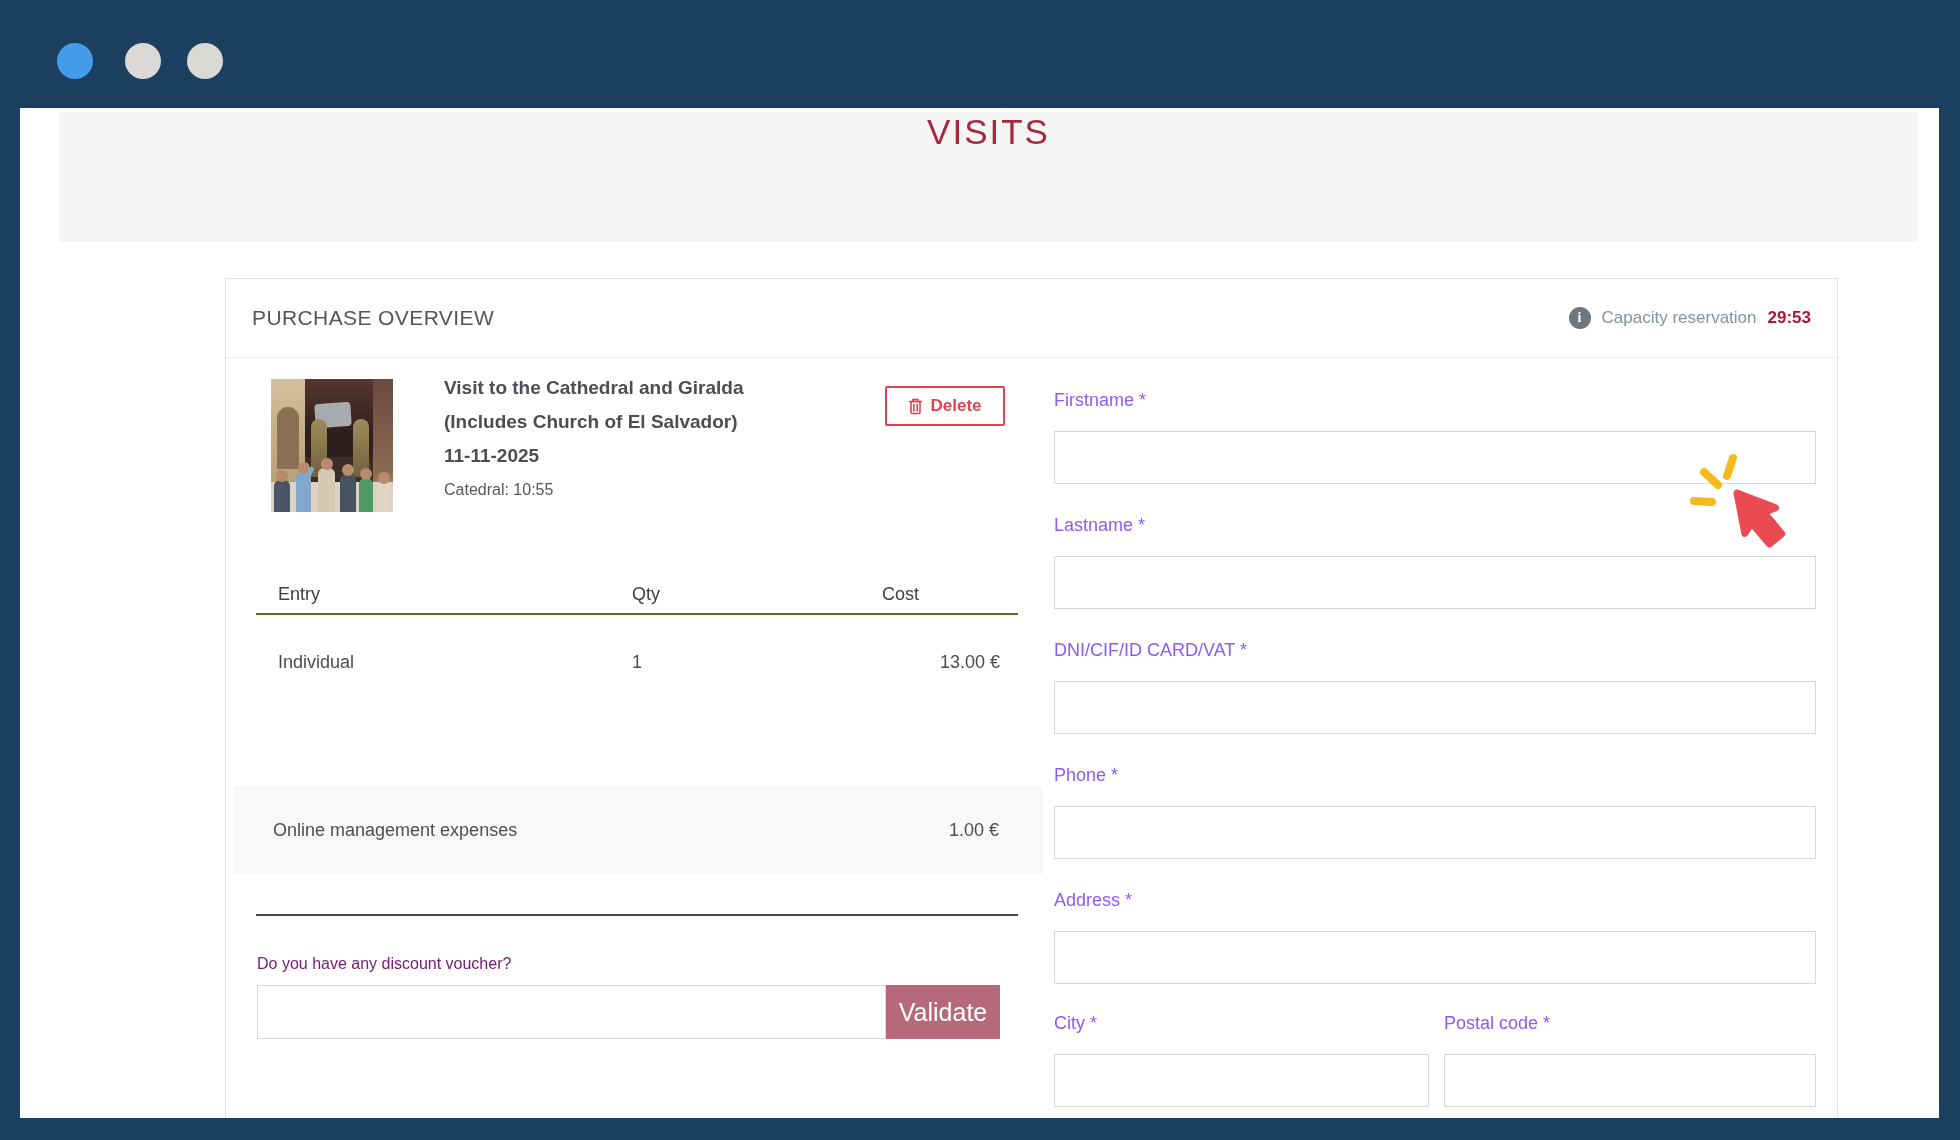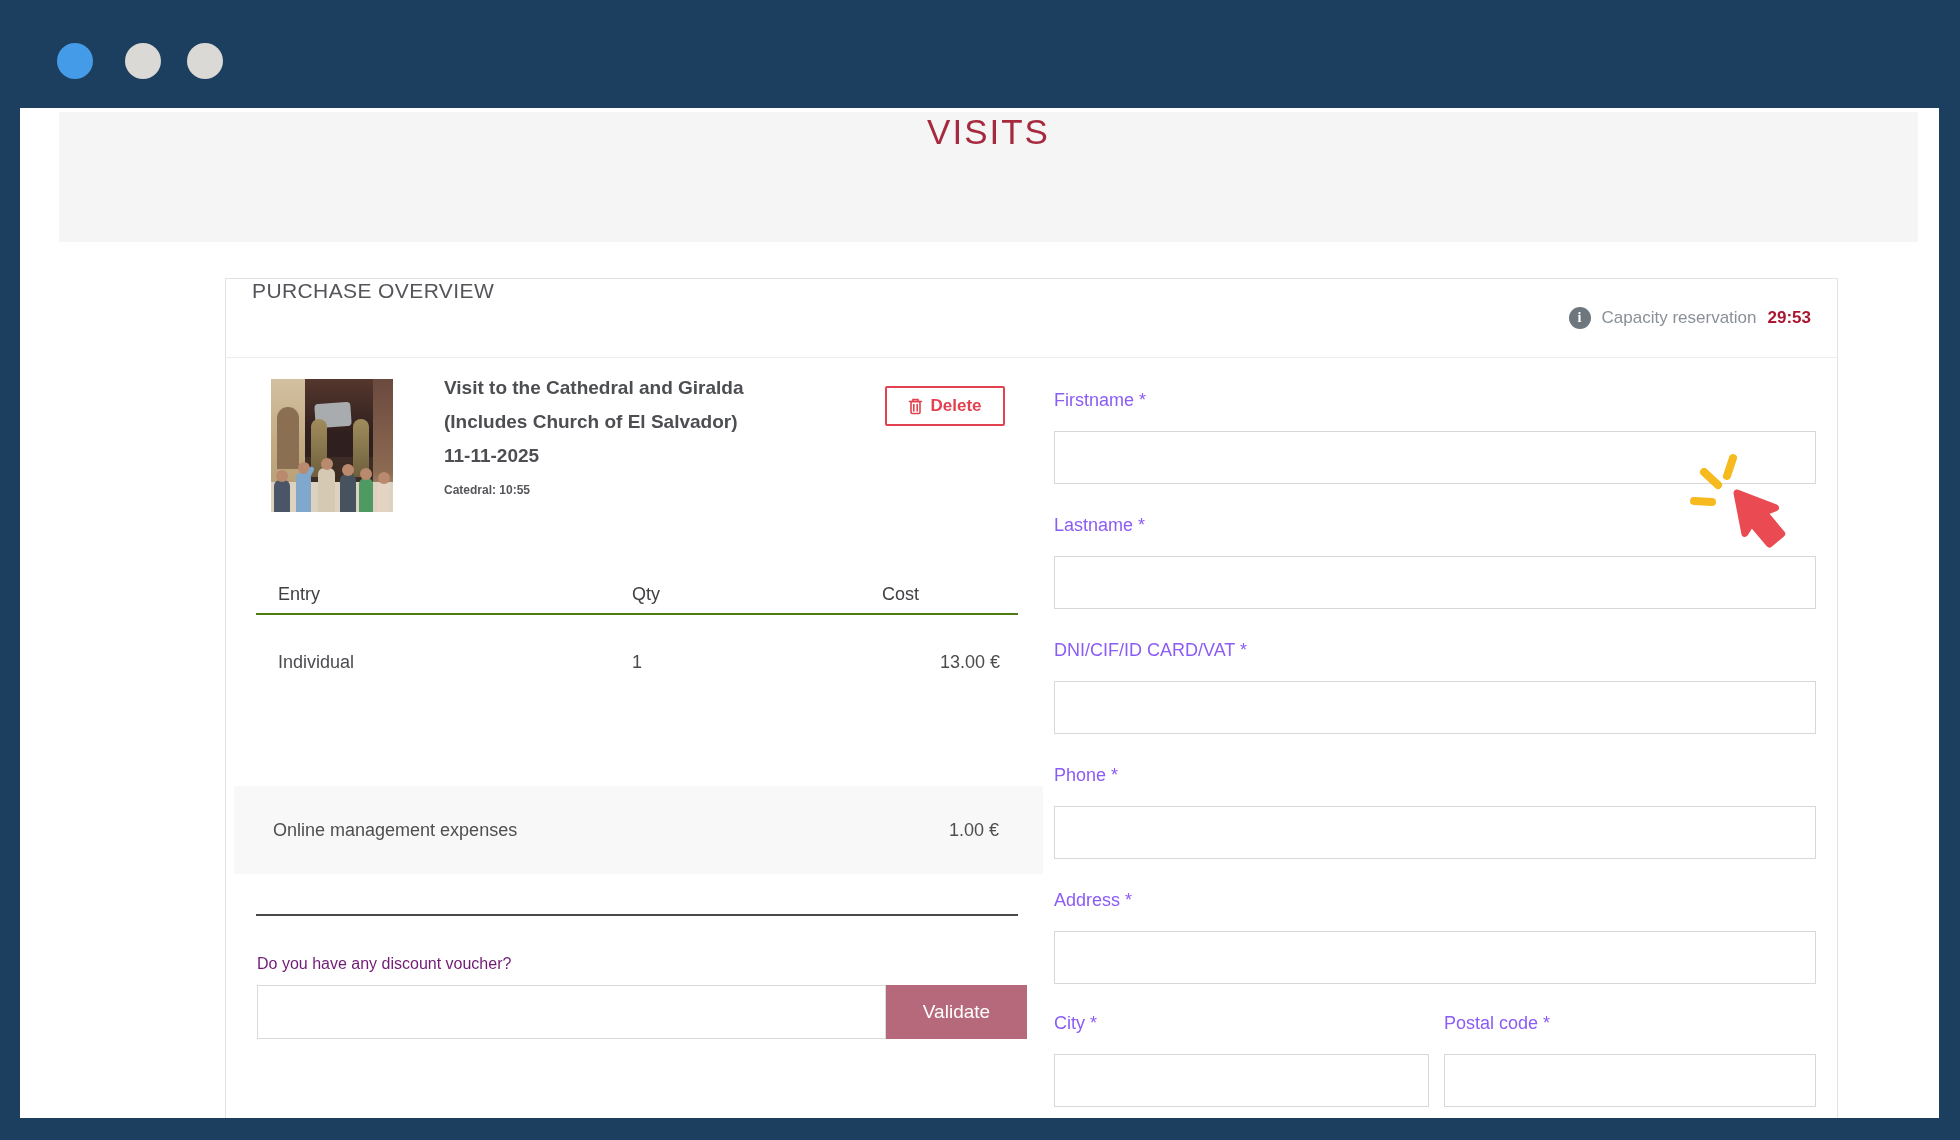--- a/index.html
+++ b/index.html
@@ -22,21 +22,21 @@
   .dot2{left:125px;background:var(--dot-gray)}
   .dot3{left:187px;background:var(--dot-gray)}
   
   .page{position:absolute;left:20px;top:108px;width:1919px;height:1010px;background:#fff;overflow:hidden}
   .visits-band{position:absolute;left:39px;top:4px;width:1859px;height:130px;background:var(--band-gray);
     display:flex;align-items:flex-start;justify-content:center}
   .visits-title{font-size:35px;font-weight:400;letter-spacing:2px;color:var(--visits-red)}
   
   .card{position:absolute;left:205px;top:170px;width:1611px;height:900px;background:#fff;border:1px solid #E3E3E4}
   .card-header{position:absolute;left:0;top:0;width:100%;height:79px;border-bottom:1px solid #EDEDEE;
-    display:flex;justify-content:space-between;padding:0 26px;box-sizing:border-box}
+    display:flex;align-items:center;justify-content:space-between;padding:0 26px;box-sizing:border-box}
   .card-title{font-size:21px;color:#54555A;letter-spacing:.4px}
   .capacity{display:flex;align-items:center;gap:11px;font-size:17px;color:#8A9097}
   .capacity b{color:var(--timer-red);font-size:17px}
   .info-badge{width:22px;height:22px;border-radius:50%;background:#6E767E;color:#fff;display:flex;
     align-items:center;justify-content:center;font-size:14px;font-weight:bold;font-family:"Liberation Serif",serif}
   
   .thumb{position:absolute;left:45px;top:100px;width:122px;height:133px;background:#3d2b26;overflow:hidden}
   .thumb div{position:absolute}
   .t-pillar{left:0;top:0;width:34px;height:100%;background:linear-gradient(180deg,#d3c0a0,#c0a87f 55%,#b29a73)}
   .t-niche{left:6px;top:28px;width:22px;height:62px;background:#8a6f52;border-radius:11px 11px 0 0}
@@ -50,21 +50,21 @@
   .person .head{position:absolute;top:-10px;left:50%;margin-left:-6px;width:12px;height:12px;border-radius:50%;background:#b98a6e}
   .p1{left:3px;width:16px;height:32px;background:#4a5668}
   .p2{left:25px;width:15px;height:40px;background:#7fa8cc}
   .p2 .arm{position:absolute;left:10px;top:-6px;width:5px;height:18px;background:#7fa8cc;border-radius:3px;transform:rotate(28deg)}
   .p3{left:47px;width:17px;height:44px;background:#d6c9b4}
   .p4{left:69px;width:16px;height:38px;background:#46525e}
   .p5{left:88px;width:14px;height:34px;background:#4e9a62}
   .p6{left:106px;width:13px;height:30px;background:#e3d3c3}
   .item-text{position:absolute;left:218px;top:92px;font-size:19px;line-height:34px;color:#4D4E52}
   .item-text .b{font-weight:bold}
-  .item-text .sess{color:#55565A;font-weight:bold;font-size:12px}
+  .item-text .sess{color:#55565A;font-weight:normal;font-size:16px}
   .delete-btn{position:absolute;left:659px;top:107px;width:120px;height:40px;background:#fff;
     border:2px solid var(--delete-red);border-radius:2px;color:var(--delete-red);font-weight:bold;font-size:17px;
     display:flex;align-items:center;justify-content:center;gap:7px;cursor:pointer;font-family:inherit}
   
   .etable{position:absolute;left:30px;top:296px;width:762px;font-size:18px;color:#4B4C4F}
   .erow{display:grid;grid-template-columns:1fr 140px 246px;align-items:center}
   .ehead{height:38px;border-bottom:2px solid #4d7c0f;color:#3F4043}
   .erow .c1{padding-left:22px;text-align:left}
   .erow .c2{}
   .erow .c3{text-align:right}
@@ -74,22 +74,22 @@
   .evals .c3{padding-right:18px}
   
   .fees{position:absolute;left:8px;top:507px;width:809px;height:88px;background:#F8F8F8;
     display:flex;align-items:center;justify-content:space-between;box-sizing:border-box;
     padding:0 44px 0 39px;font-size:18px;color:#4F4F51}
   .divider2{position:absolute;left:30px;top:635px;width:762px;height:2px;background:#484848}
   
   .voucher-q{position:absolute;left:31px;top:676px;font-size:16px;color:#701a75}
   .voucher-input{position:absolute;left:31px;top:706px;width:629px;height:54px;box-sizing:border-box;
     border:1px solid #D9D9D9;background:#fff;font-size:18px;padding:0 14px;outline:none;font-family:inherit}
-  .validate-btn{position:absolute;left:660px;top:706px;width:141px;height:54px;background:var(--validate-rose);
-    color:#fff;border:none;font-size:19px;font-weight:500;cursor:pointer;font-family:inherit}
+  .validate-btn{position:absolute;left:660px;top:706px;width:114px;height:54px;background:var(--validate-rose);
+    color:#fff;border:none;font-size:25px;font-weight:500;cursor:pointer;font-family:inherit}
   
   .flabel{position:absolute;left:828px;font-size:18px;color:#8b5cf6}
   .finput{position:absolute;left:828px;width:762px;height:53px;box-sizing:border-box;border:1px solid #D8D8D8;
     background:#fff;font-size:18px;padding:0 14px;outline:none;font-family:inherit}
   .half-city{width:375px}
   .half-postal{left:1218px;width:372px}
   
   .cursor{position:absolute;left:1687px;top:451px;z-index:50;pointer-events:none}
 </style>
 </head>

